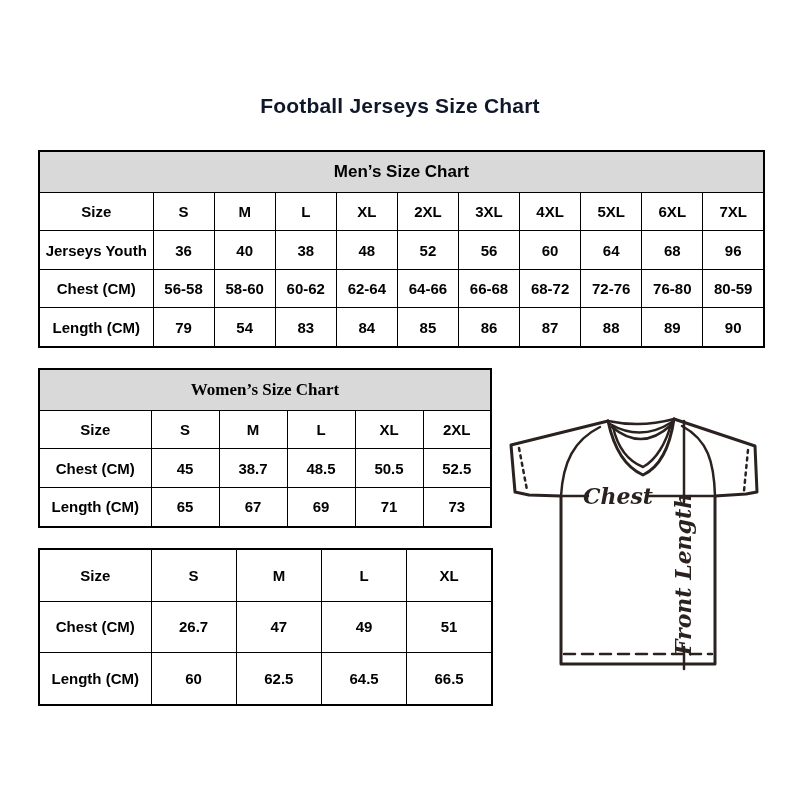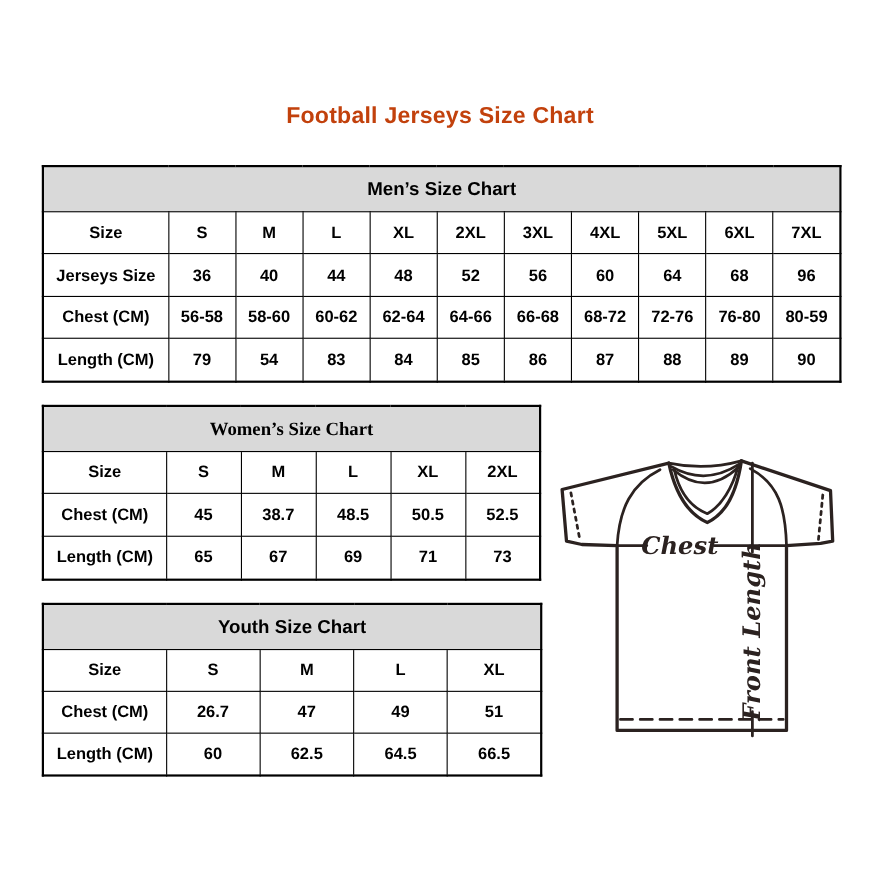--- a/index.html
+++ b/index.html
@@ -2,21 +2,21 @@
 <html><head>
 <meta charset="utf-8">
 <style>
   html,body{margin:0;padding:0;background:#fff;}
   .page{
     position:relative;width:800px;height:800px;background:#ffffff;
     font-family:"Liberation Sans",sans-serif;overflow:hidden;color:#000;
   }
   .title{
     position:absolute;top:94px;left:0;width:100%;margin:0;
-    text-align:center;font-size:21px;font-weight:bold;color:#c2410c;
+    text-align:center;font-size:21px;font-weight:bold;color:#0f172a;
     letter-spacing:0.2px;
   }
   .size-table{position:absolute;}
   .size-table table{
     width:100%;height:100%;border-collapse:collapse;table-layout:fixed;
     border:2.5px solid #000;
   }
   .size-table td{
     border:1.5px solid #000;text-align:center;vertical-align:middle;
     font-weight:bold;font-size:15px;padding:0;overflow:hidden;color:#000;
@@ -61,24 +61,24 @@
             <td>L</td>
             <td>XL</td>
             <td>2XL</td>
             <td>3XL</td>
             <td>4XL</td>
             <td>5XL</td>
             <td>6XL</td>
             <td>7XL</td>
           </tr>
           <tr>
-            <td>Jerseys Size</td>
+            <td>Jerseys Youth</td>
             <td>36</td>
             <td>40</td>
-            <td>44</td>
+            <td>38</td>
             <td>48</td>
             <td>52</td>
             <td>56</td>
             <td>60</td>
             <td>64</td>
             <td>68</td>
             <td>96</td>
           </tr>
           <tr>
             <td>Chest (CM)</td>
@@ -155,23 +155,20 @@
   <section class="size-table" style="left:38px;top:548px;width:455px;height:158px;">
       <table>
         <colgroup>
           <col style="width: 112px;">
           <col>
           <col>
           <col>
           <col>
         </colgroup>
         <tbody>
-          <tr class="title-row">
-            <td colspan="5" style="background: rgb(217, 217, 217);">Youth Size Chart</td>
-          </tr>
           <tr>
             <td>Size</td>
             <td>S</td>
             <td>M</td>
             <td>L</td>
             <td>XL</td>
           </tr>
           <tr>
             <td>Chest (CM)</td>
             <td>26.7</td>

